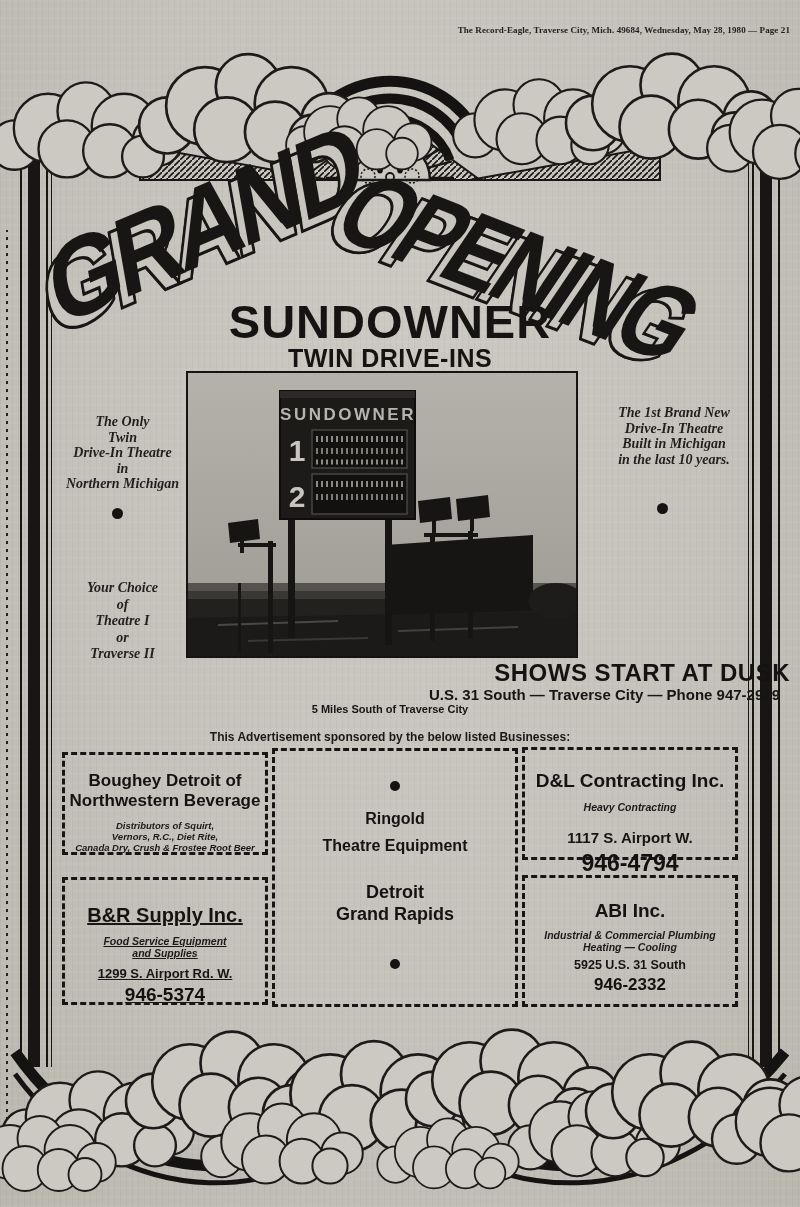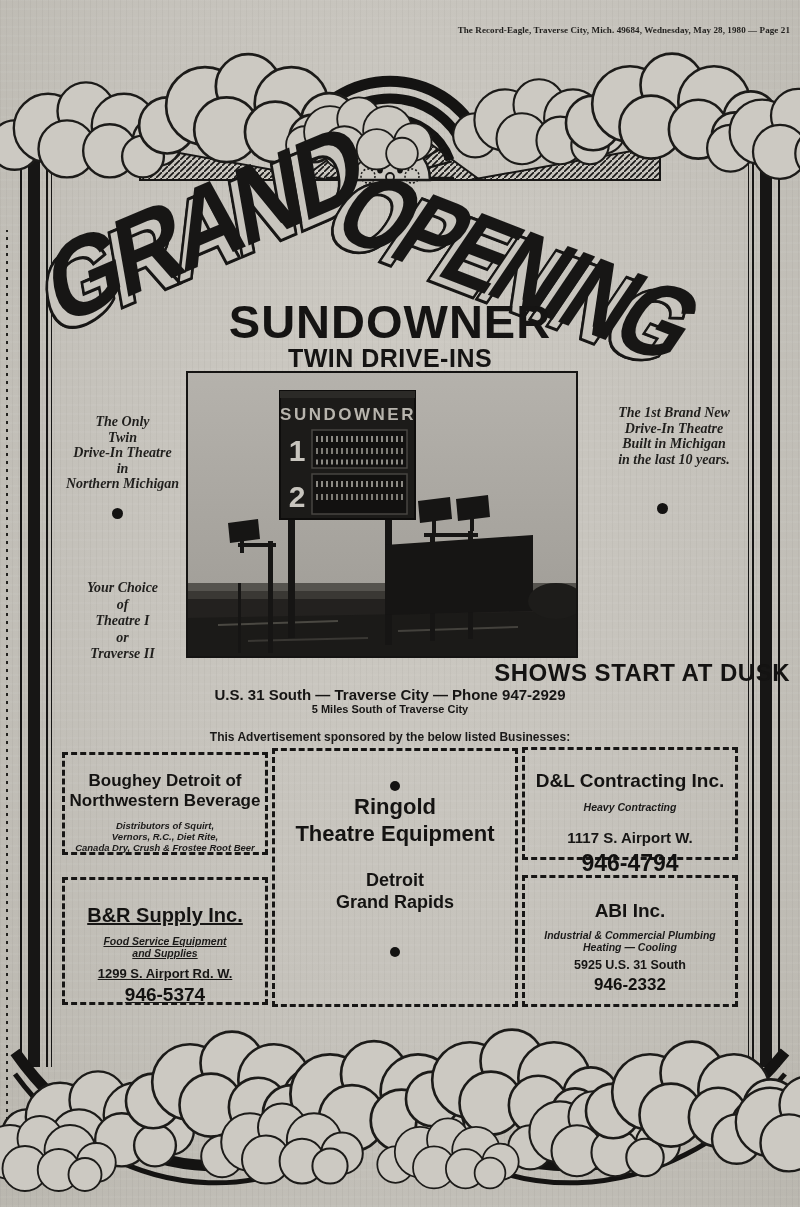--- a/index.html
+++ b/index.html
@@ -49,21 +49,21 @@
   
   .note{position:absolute;text-align:center;font-family:"Liberation Serif",serif;
     font-style:italic;font-weight:bold;font-size:14px;line-height:15.5px;color:#201f1d;}
   .bullet{position:absolute;width:11px;height:11px;border-radius:50%;background:#141312;}
   
   .photo{position:absolute;left:186px;top:371px;width:388px;height:283px;
     border:2px solid #151413;background:#aeaba5;}
   
   .info-1{position:absolute;left:0;width:780px;top:659px;text-align:right;
     font-size:24px;font-weight:bold;letter-spacing:0.5px;color:#141312;margin-left:10px;}
-  .info-2{position:absolute;left:0;width:780px;top:686px;text-align:center;
+  .info-2{position:absolute;left:0;width:780px;top:686px;text-align:right;
     font-size:15px;font-weight:bold;color:#161514;}
   .info-3{position:absolute;left:0;width:780px;top:703px;text-align:center;
     font-size:11px;font-weight:bold;color:#161514;}
   .sponsor-intro{position:absolute;left:0;width:780px;top:730px;text-align:center;
     font-size:12px;font-weight:bold;color:#1a1918;}
   
   .sbox{position:absolute;border:3px dashed #171615;text-align:center;box-sizing:border-box;}
   .box-boughey{left:62px;top:752px;width:206px;height:103px;}
   .box-br{left:62px;top:877px;width:206px;height:128px;text-decoration:underline;}
   .box-ringold{left:272px;top:748px;width:246px;height:259px;}
@@ -282,21 +282,21 @@
     <div class="s-italic" style="font-size:10.5px;line-height:12px;margin-top:8px;">
       <div>Food Service Equipment</div>
       <div>and Supplies</div>
     </div>
     <div class="s-addr" style="font-size:13px;margin-top:7px;">1299 S. Airport Rd. W.</div>
     <div class="s-phone" style="font-size:19px;margin-top:3px;">946-5374</div>
   </div>
 
   <div class="sbox box-ringold">
     <div class="dot-sm" style="margin-top:30px;"></div>
-    <div class="s-title" style="font-size:22px;line-height:27px;margin-top:2px;">
+    <div class="s-title" style="font-size:16px;line-height:27px;margin-top:14px;">
       <div>Ringold</div>
       <div>Theatre Equipment</div>
     </div>
     <div class="s-title" style="font-size:18px;line-height:22px;margin-top:22px;">
       <div>Detroit</div>
       <div>Grand Rapids</div>
     </div>
     <div class="dot-sm" style="margin-top:34px;"></div>
   </div>
 

